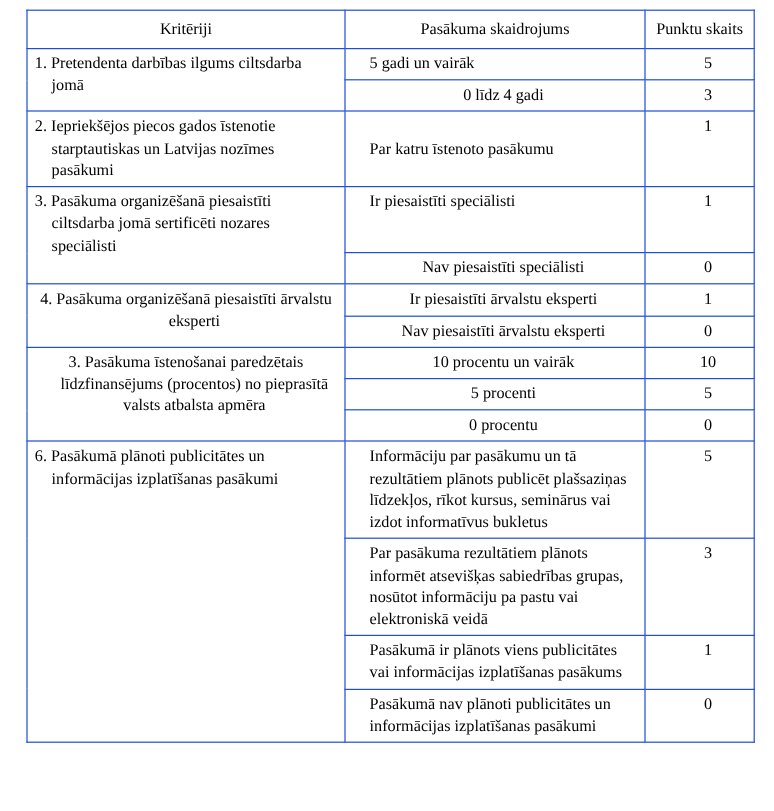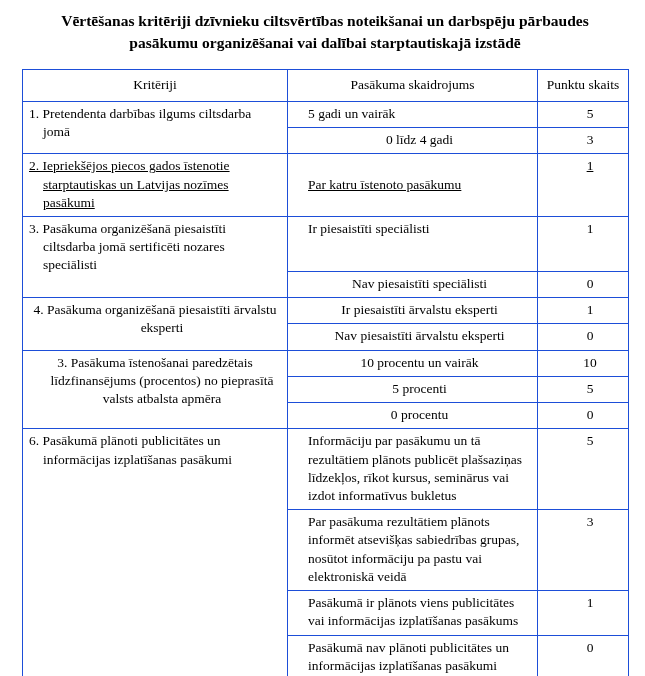--- a/index.html
+++ b/index.html
@@ -48,30 +48,29 @@
   col.col-points { width: 91px; }
   td.criteria-cell { padding-left: 6px; }
   .criteria-text {
     display: block;
     padding-left: 14px;
     text-indent: -14px;
   }
   td.points-cell { text-align: center; }
   tr.h22 td { height: 22px; text-align: center; }
   tr.h24 td { height: 24px; }
-  tr.row2 td { height: 62px; text-decoration: underline; }
+  tr.row2 td { height: 62px; }
   tr.row3a td { height: 55px; }
   td.v-mid { vertical-align: middle; }
 </style>
 </head>
 <body>
 
 <div class="page">
 
-  <div class="title">Vērtēšanas kritēriji dzīvnieku ciltsvērtības noteikšanai un darbspēju pārbaudes pasākumu organizēšanai vai dalībai starptautiskajā izstādē</div>
 
   <table class="criteria-table">
     <colgroup>
       <col class="col-criteria">
       <col class="col-explanation">
       <col class="col-points">
     </colgroup>
     <thead>
       <tr>
         <th>Kritēriji</th>

